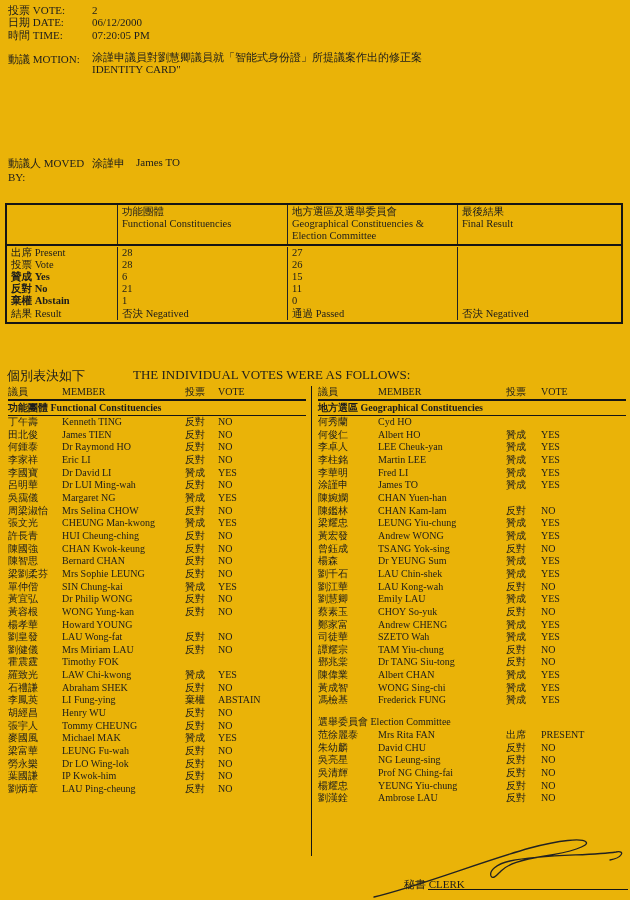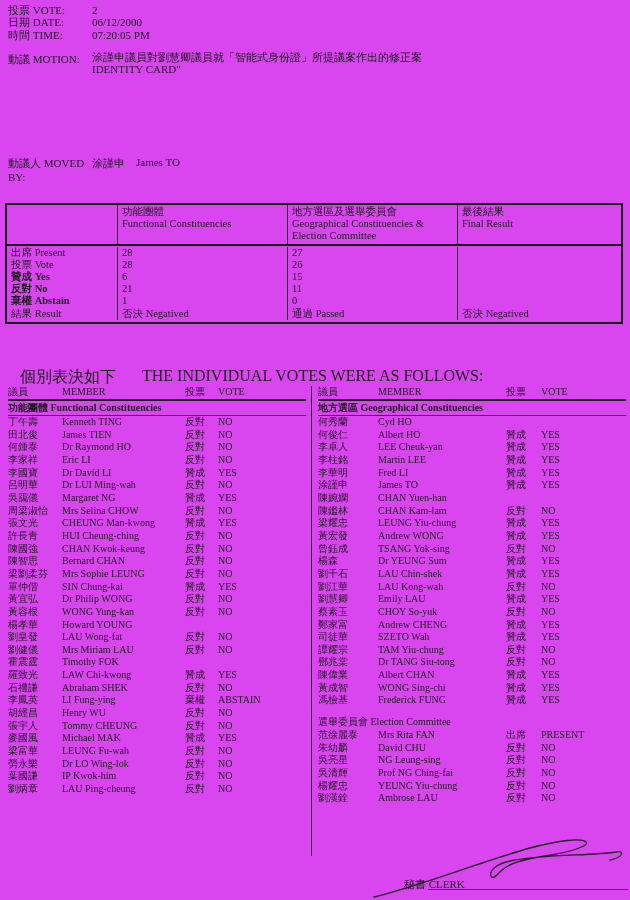--- a/index.html
+++ b/index.html
@@ -1,16 +1,16 @@
 <!DOCTYPE html>
 <html><head>
 <meta charset="utf-8">
 <style>
   html,body{margin:0;padding:0;background:#e8e8e8;}
-  .page{position:relative;width:630px;height:900px;background:#d946ef;overflow:hidden;
+  .page{position:relative;width:630px;height:900px;background:#eab308;overflow:hidden;
         font-family:"Liberation Serif","DejaVu Serif",serif;color:#1c1c1c;}
   
   .hdr{position:absolute;top:4px;left:8px;font-size:11px;}
   .kv{display:flex;line-height:12.3px;}
   .kv .k{width:84px;flex:0 0 84px;}
   .motion{position:absolute;top:52px;left:8px;font-size:11px;display:flex;}
   .motion .k{width:84px;flex:0 0 84px;}
   .motion .lines div{line-height:11.6px;}
   .movedby{position:absolute;top:156px;left:8px;font-size:11px;display:flex;}
   .movedby .k{width:84px;flex:0 0 84px;}
@@ -20,21 +20,21 @@
   .srow{display:grid;grid-template-columns:110px 170px 170px 1fr;}
   .shead{border-bottom:2px solid #151515;}
   .sc{padding-left:4px;box-sizing:border-box;}
   .shead .sc{padding-top:1px;padding-bottom:2px;line-height:12px;}
   .sc.v2,.sc.v3,.sc.v4{border-left:1.2px solid #222;}
   .sbody{padding-bottom:2px;padding-top:1px;}
   .sbody .srow{height:12px;line-height:12px;}
   .sbody .srow:last-child{height:13px;line-height:13px;}
   .sc.ind{font-weight:bold;}
   
-  .ivtitle{position:absolute;top:367px;left:20px;font-size:16px;display:flex;}
+  .ivtitle{position:absolute;top:367px;left:7px;font-size:13px;display:flex;gap:22px;}
   .ivtitle .en{margin-left:26px;}
   .vcol{position:absolute;top:385px;font-size:10px;}
   .vcol-left{left:8px;width:298px;}
   .vcol-right{left:318px;width:308px;}
   .vhead,.vrow{display:grid;}
   .vcol-left .vhead,.vcol-left .vrow{grid-template-columns:54px 123px 33px 1fr;}
   .vcol-right .vhead,.vcol-right .vrow{grid-template-columns:60px 128px 35px 1fr;}
   .vhead{height:13px;line-height:13px;border-bottom:2px solid #151515;padding-bottom:1px;}
   .vsec{font-weight:bold;height:14px;line-height:14px;border-bottom:1.5px solid #151515;}
   .vsec2{font-weight:normal;height:14px;line-height:14px;margin-top:8px;}

